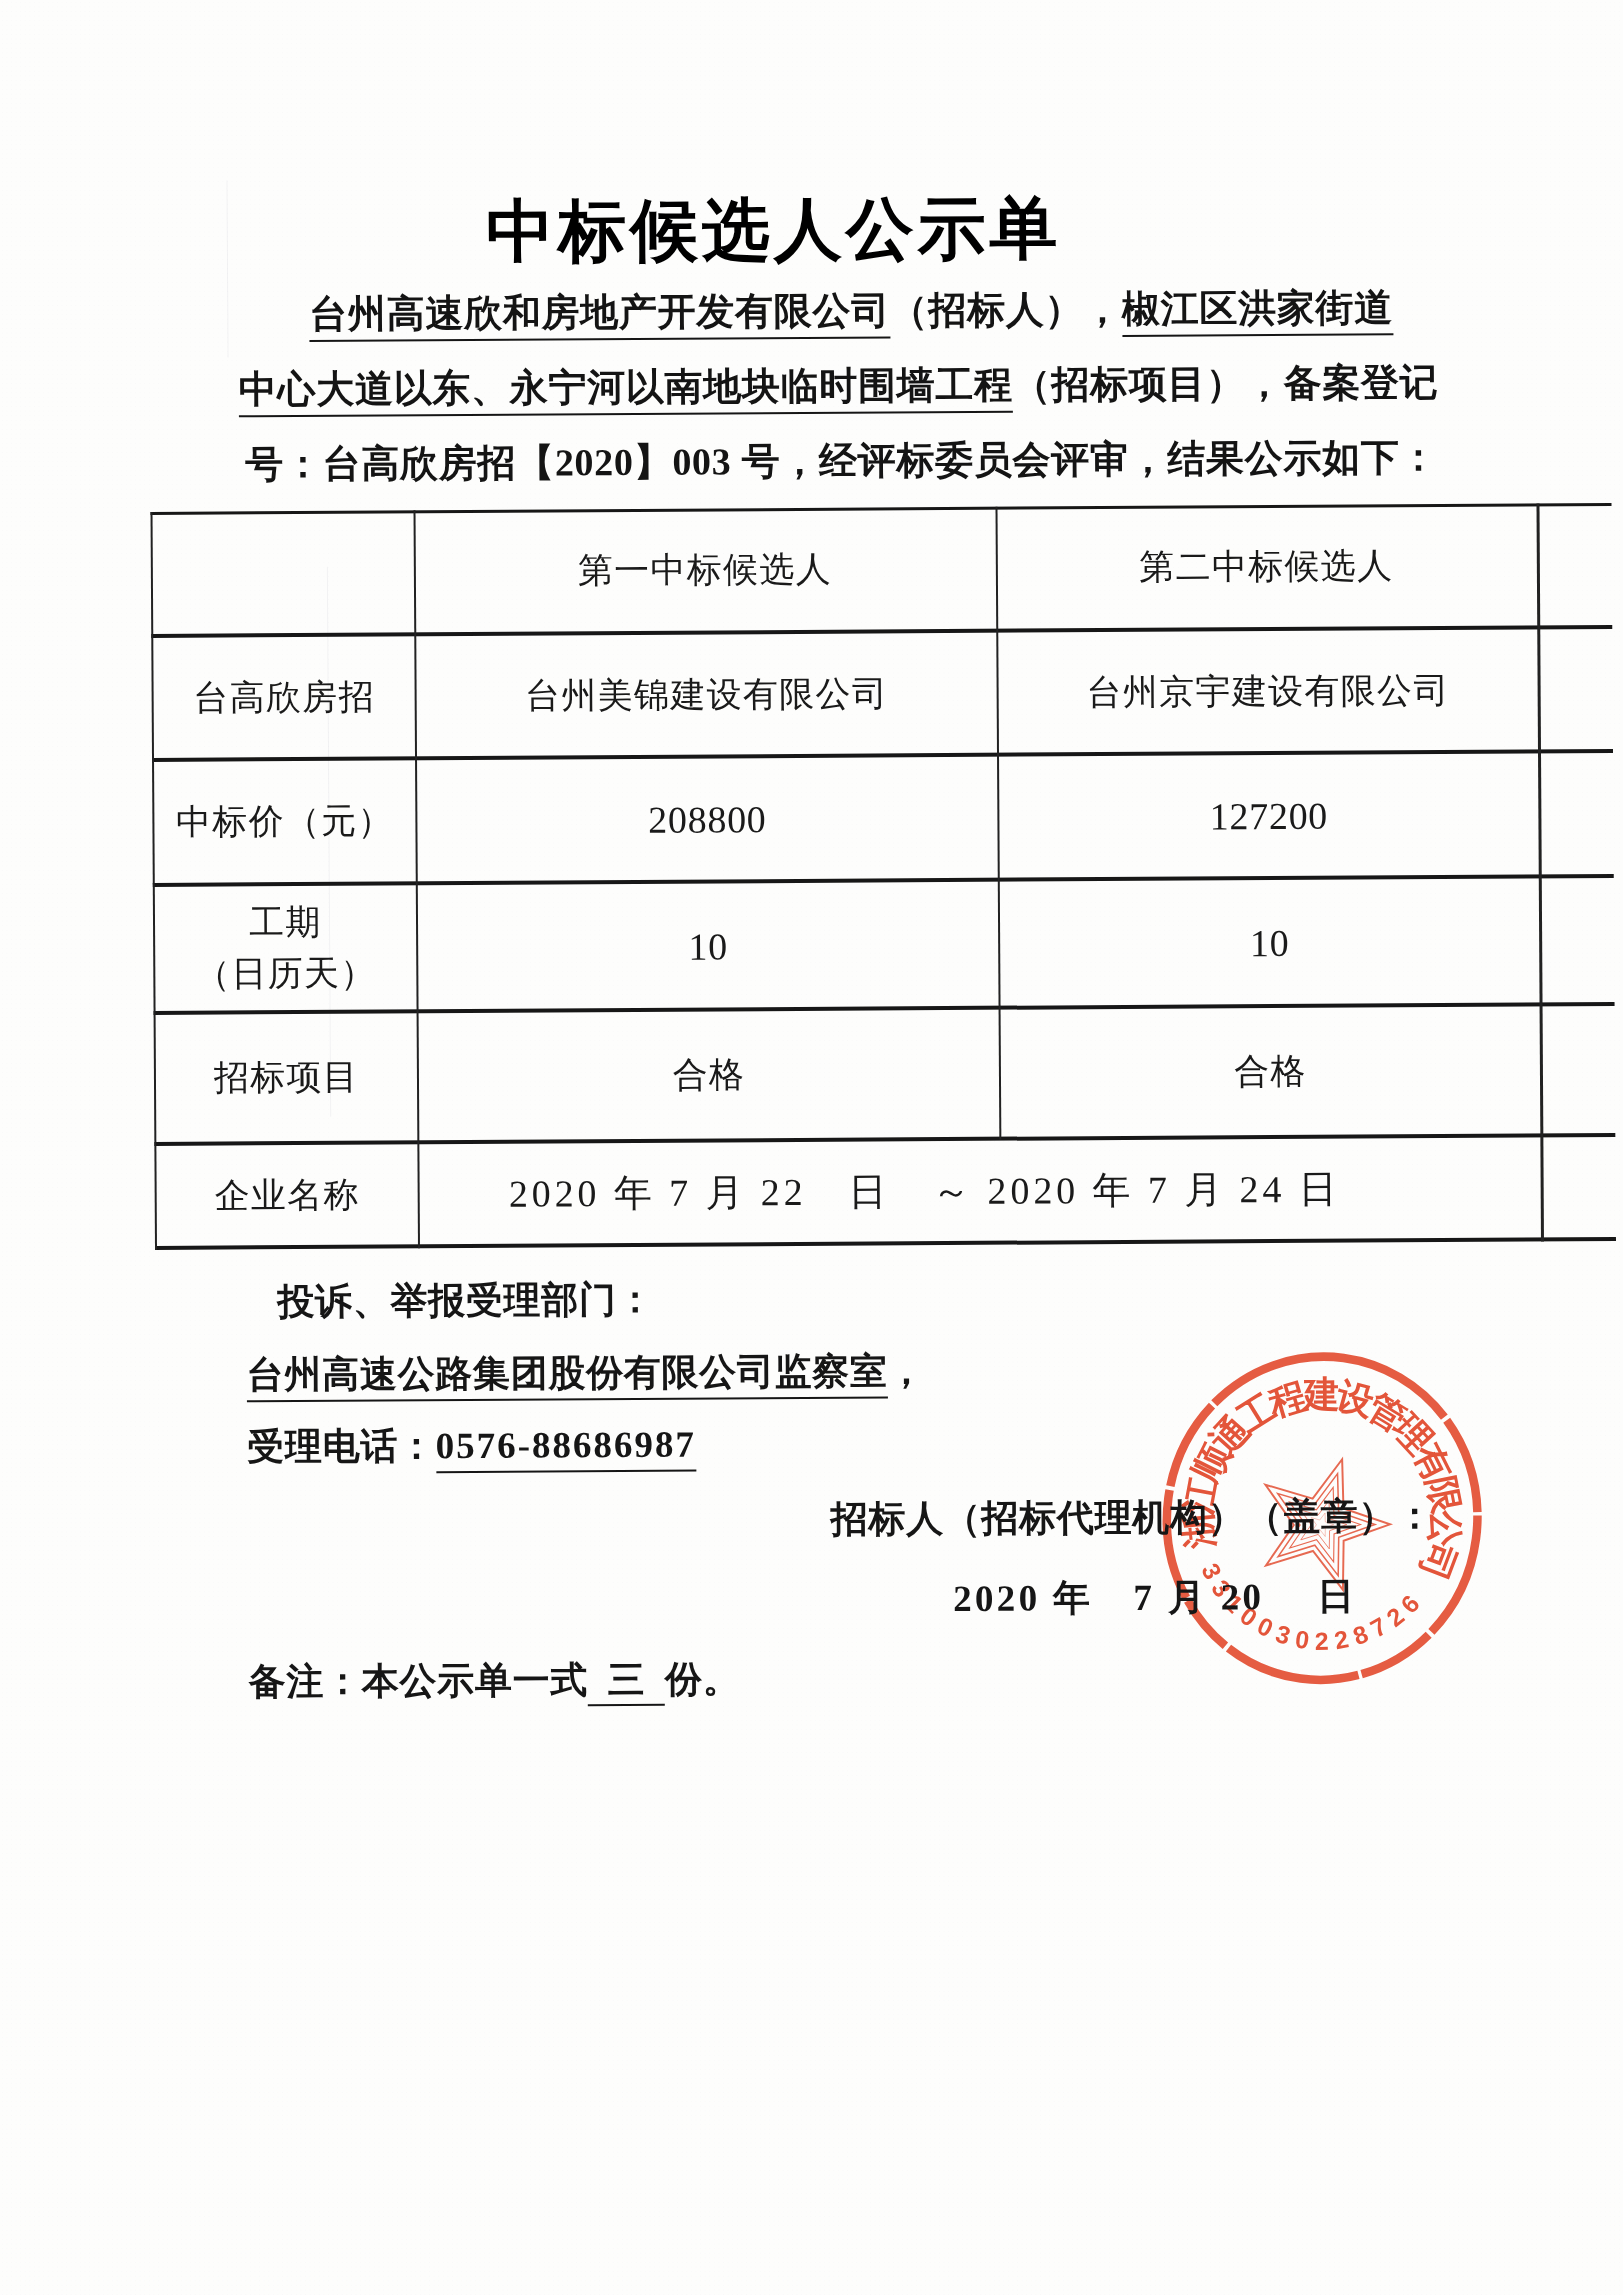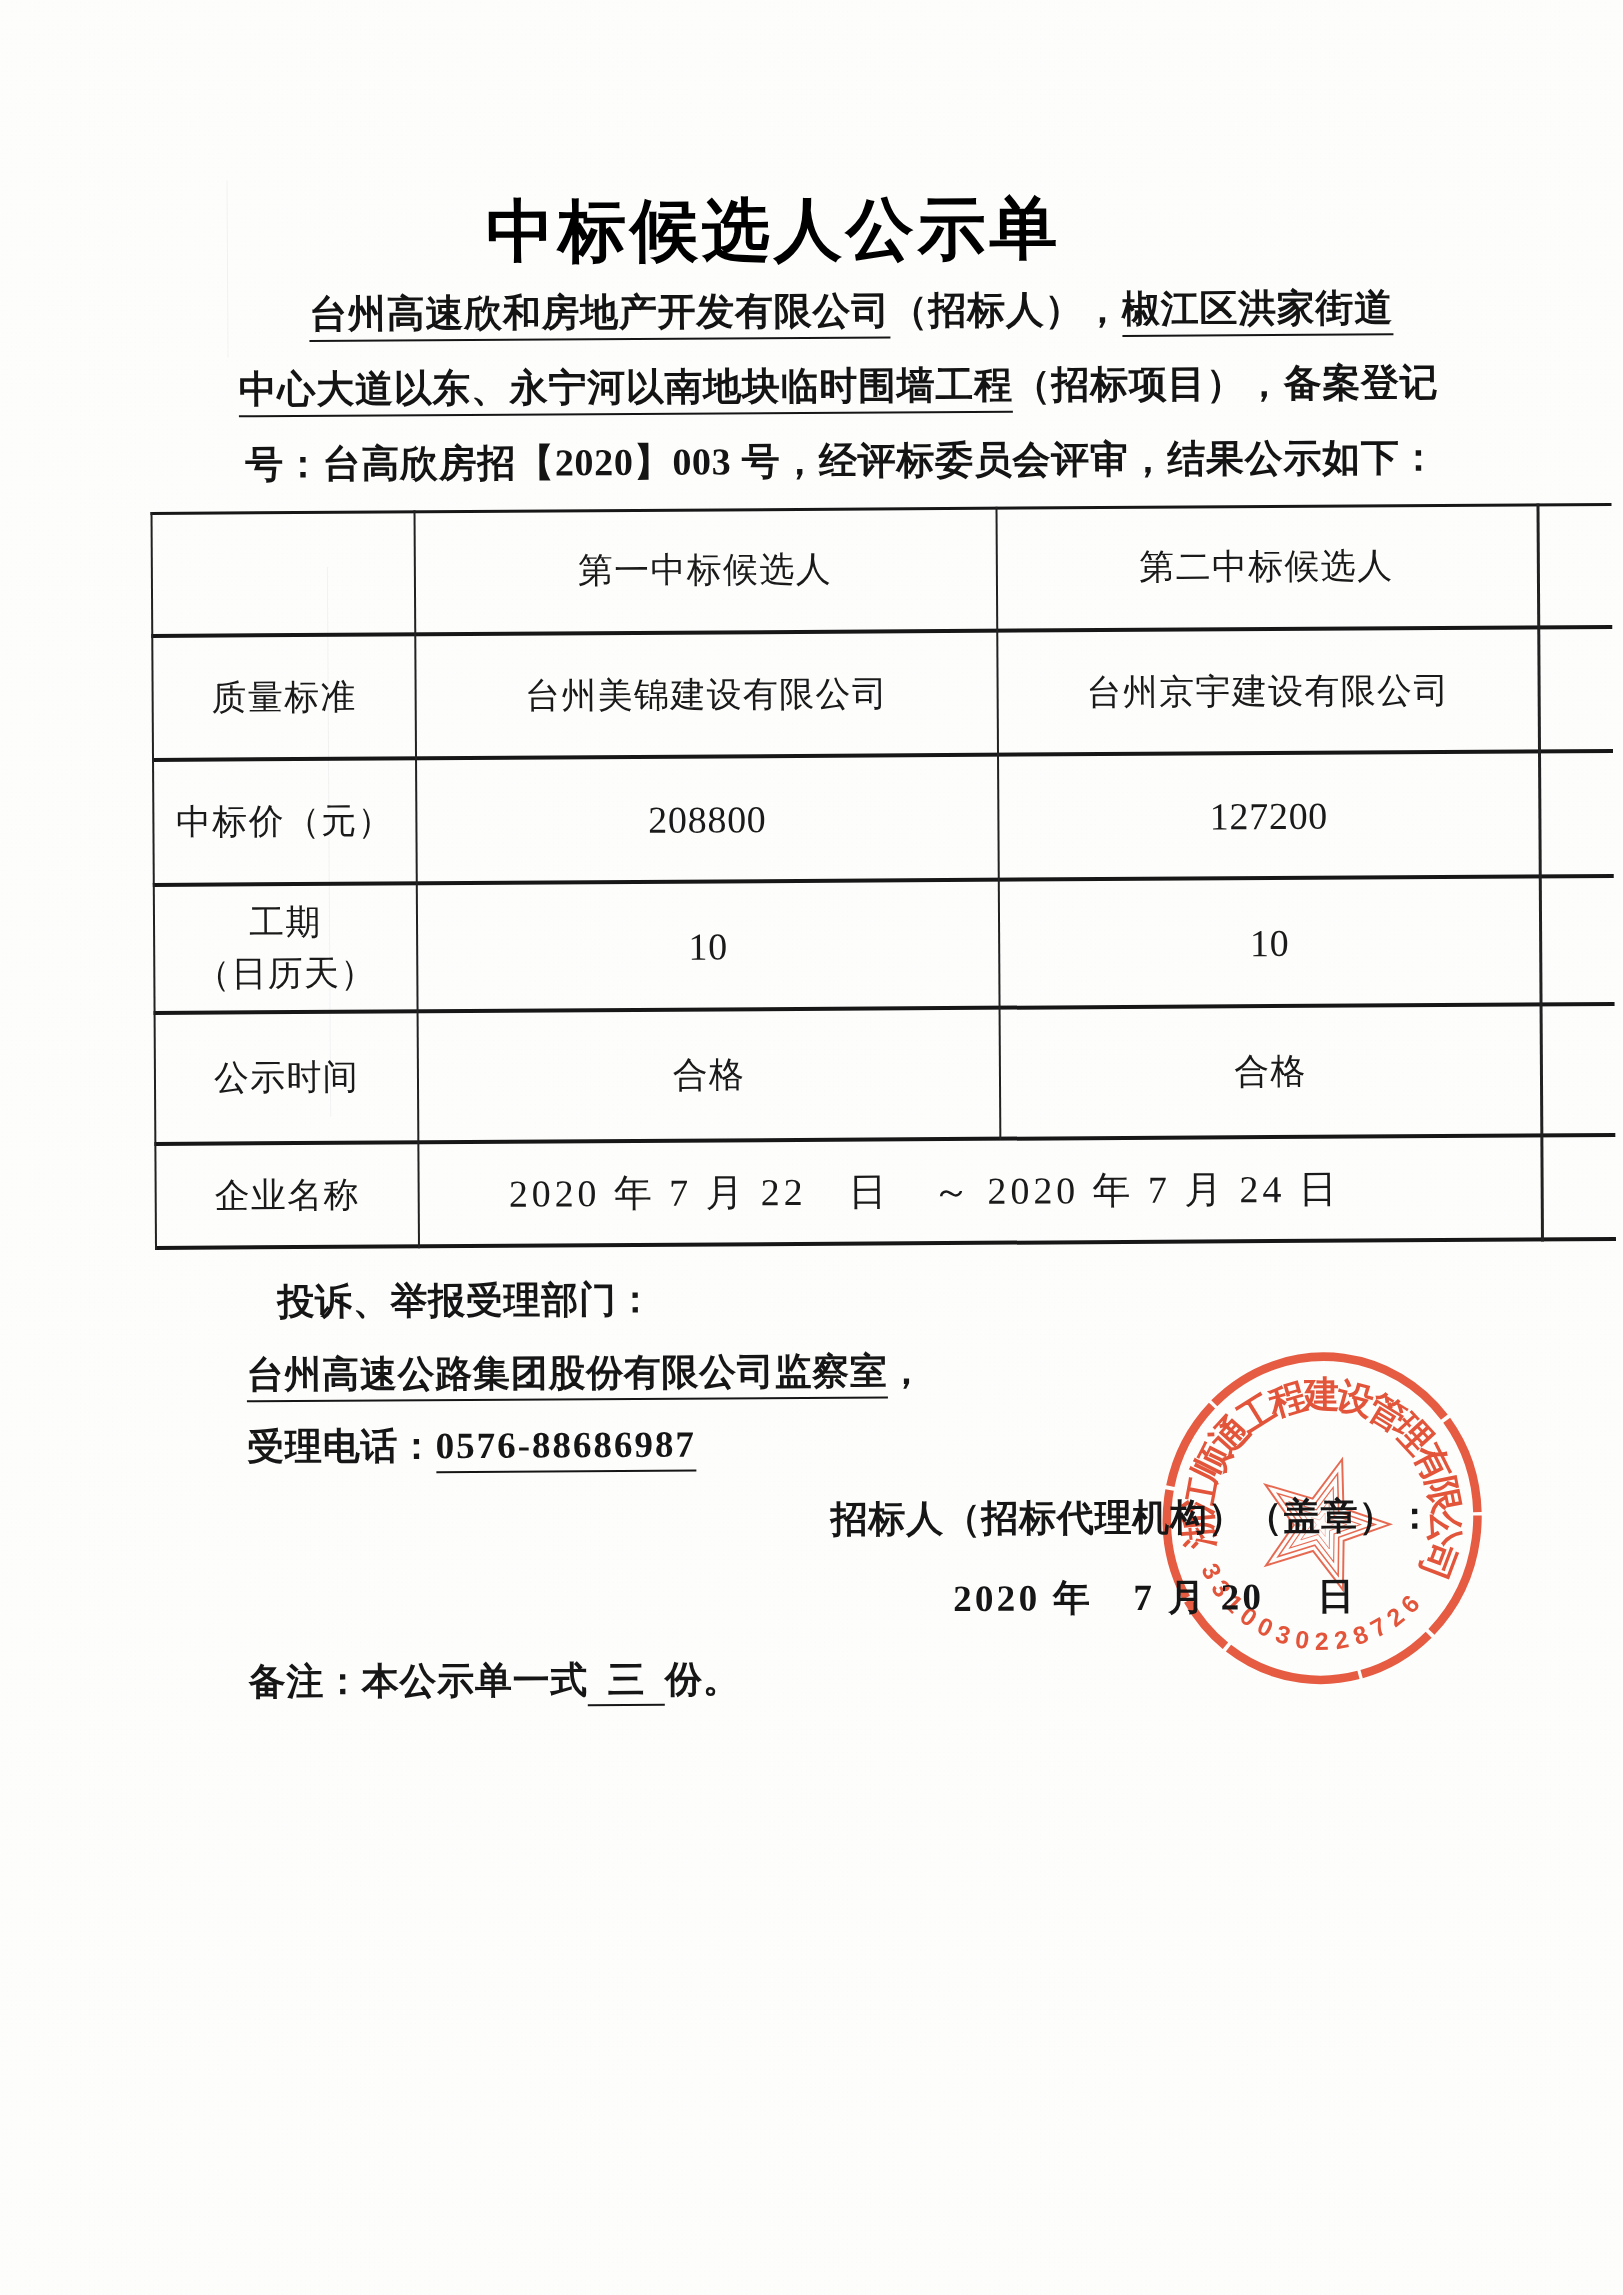--- a/index.html
+++ b/index.html
@@ -68,21 +68,21 @@
     <div class="abs vline" style="left:1539px;top:508px;height:738px;width:2.6px;"></div>
 
     <div class="abs cell" style="left:416px;top:510px;width:582px;height:119px;">
       <span class="cell-text">第一中标候选人</span>
     </div>
     <div class="abs cell" style="left:998px;top:510px;width:541px;height:119px;">
       <span class="cell-text">第二中标候选人</span>
     </div>
 
     <div class="abs cell" style="left:155px;top:634px;width:261px;height:121px;">
-      <span class="cell-text">质量标准</span>
+      <span class="cell-text">台高欣房招</span>
     </div>
     <div class="abs cell" style="left:418px;top:634px;width:580px;height:121px;">
       <span class="cell-text">台州美锦建设有限公司</span>
     </div>
     <div class="abs cell" style="left:1000px;top:634px;width:539px;height:121px;">
       <span class="cell-text">台州京宇建设有限公司</span>
     </div>
 
     <div class="abs cell" style="left:155px;top:758px;width:261px;height:121px;">
       <span class="cell-text">中标价（元）</span>
@@ -98,21 +98,21 @@
       <span class="cell-text label2"><span>工期</span><br><span>（日历天）</span></span>
     </div>
     <div class="abs cell" style="left:418px;top:883px;width:580px;height:125px;">
       <span class="cell-text num">10</span>
     </div>
     <div class="abs cell" style="left:1000px;top:883px;width:539px;height:125px;">
       <span class="cell-text num">10</span>
     </div>
 
     <div class="abs cell" style="left:155px;top:1011px;width:261px;height:126px;">
-      <span class="cell-text">公示时间</span>
+      <span class="cell-text">招标项目</span>
     </div>
     <div class="abs cell" style="left:418px;top:1011px;width:580px;height:126px;">
       <span class="cell-text">合格</span>
     </div>
     <div class="abs cell" style="left:1000px;top:1011px;width:539px;height:126px;">
       <span class="cell-text">合格</span>
     </div>
 
     <div class="abs cell" style="left:155px;top:1142px;width:261px;height:101px;">
       <span class="cell-text">企业名称</span>

